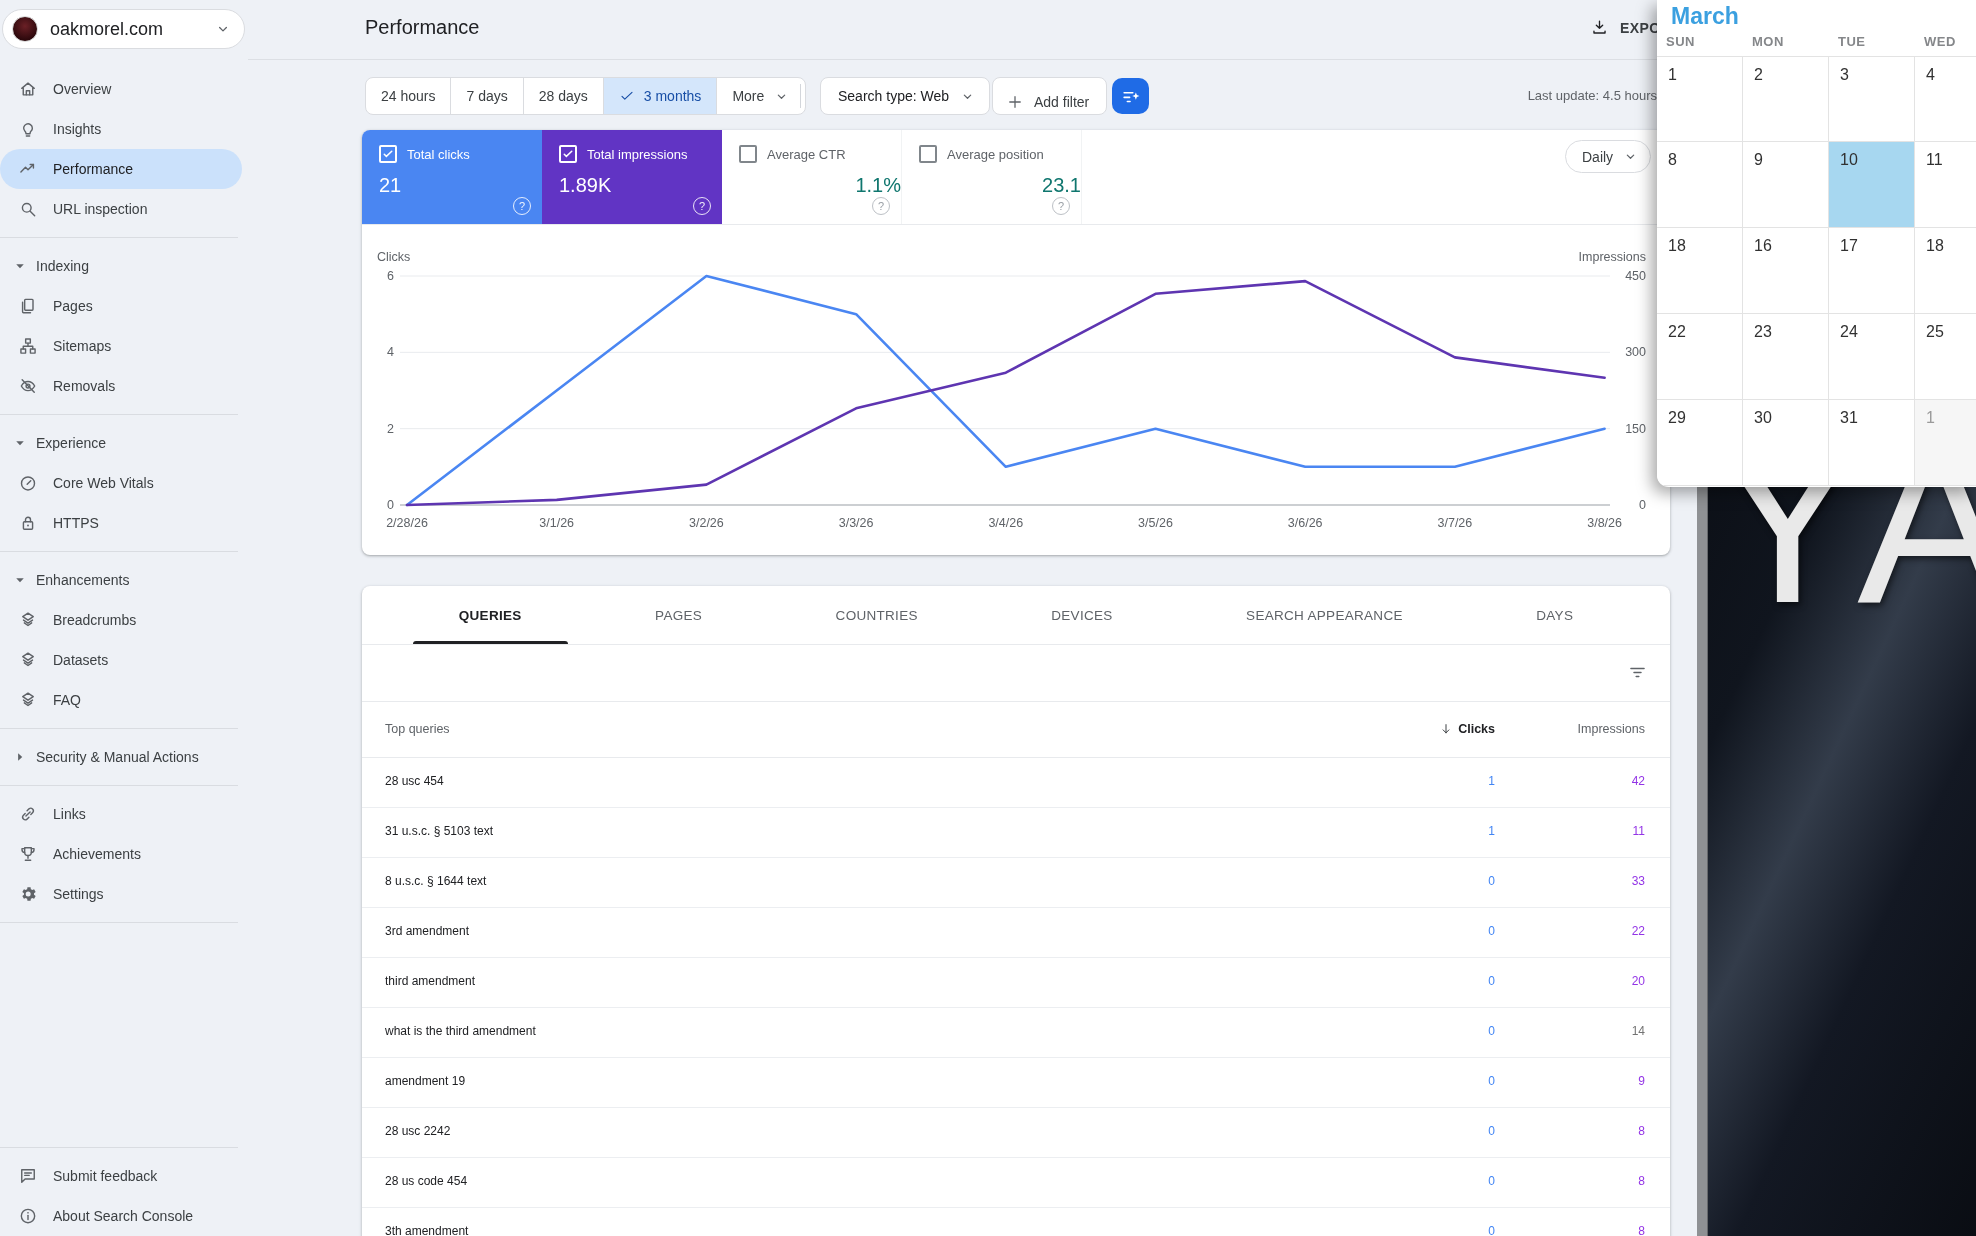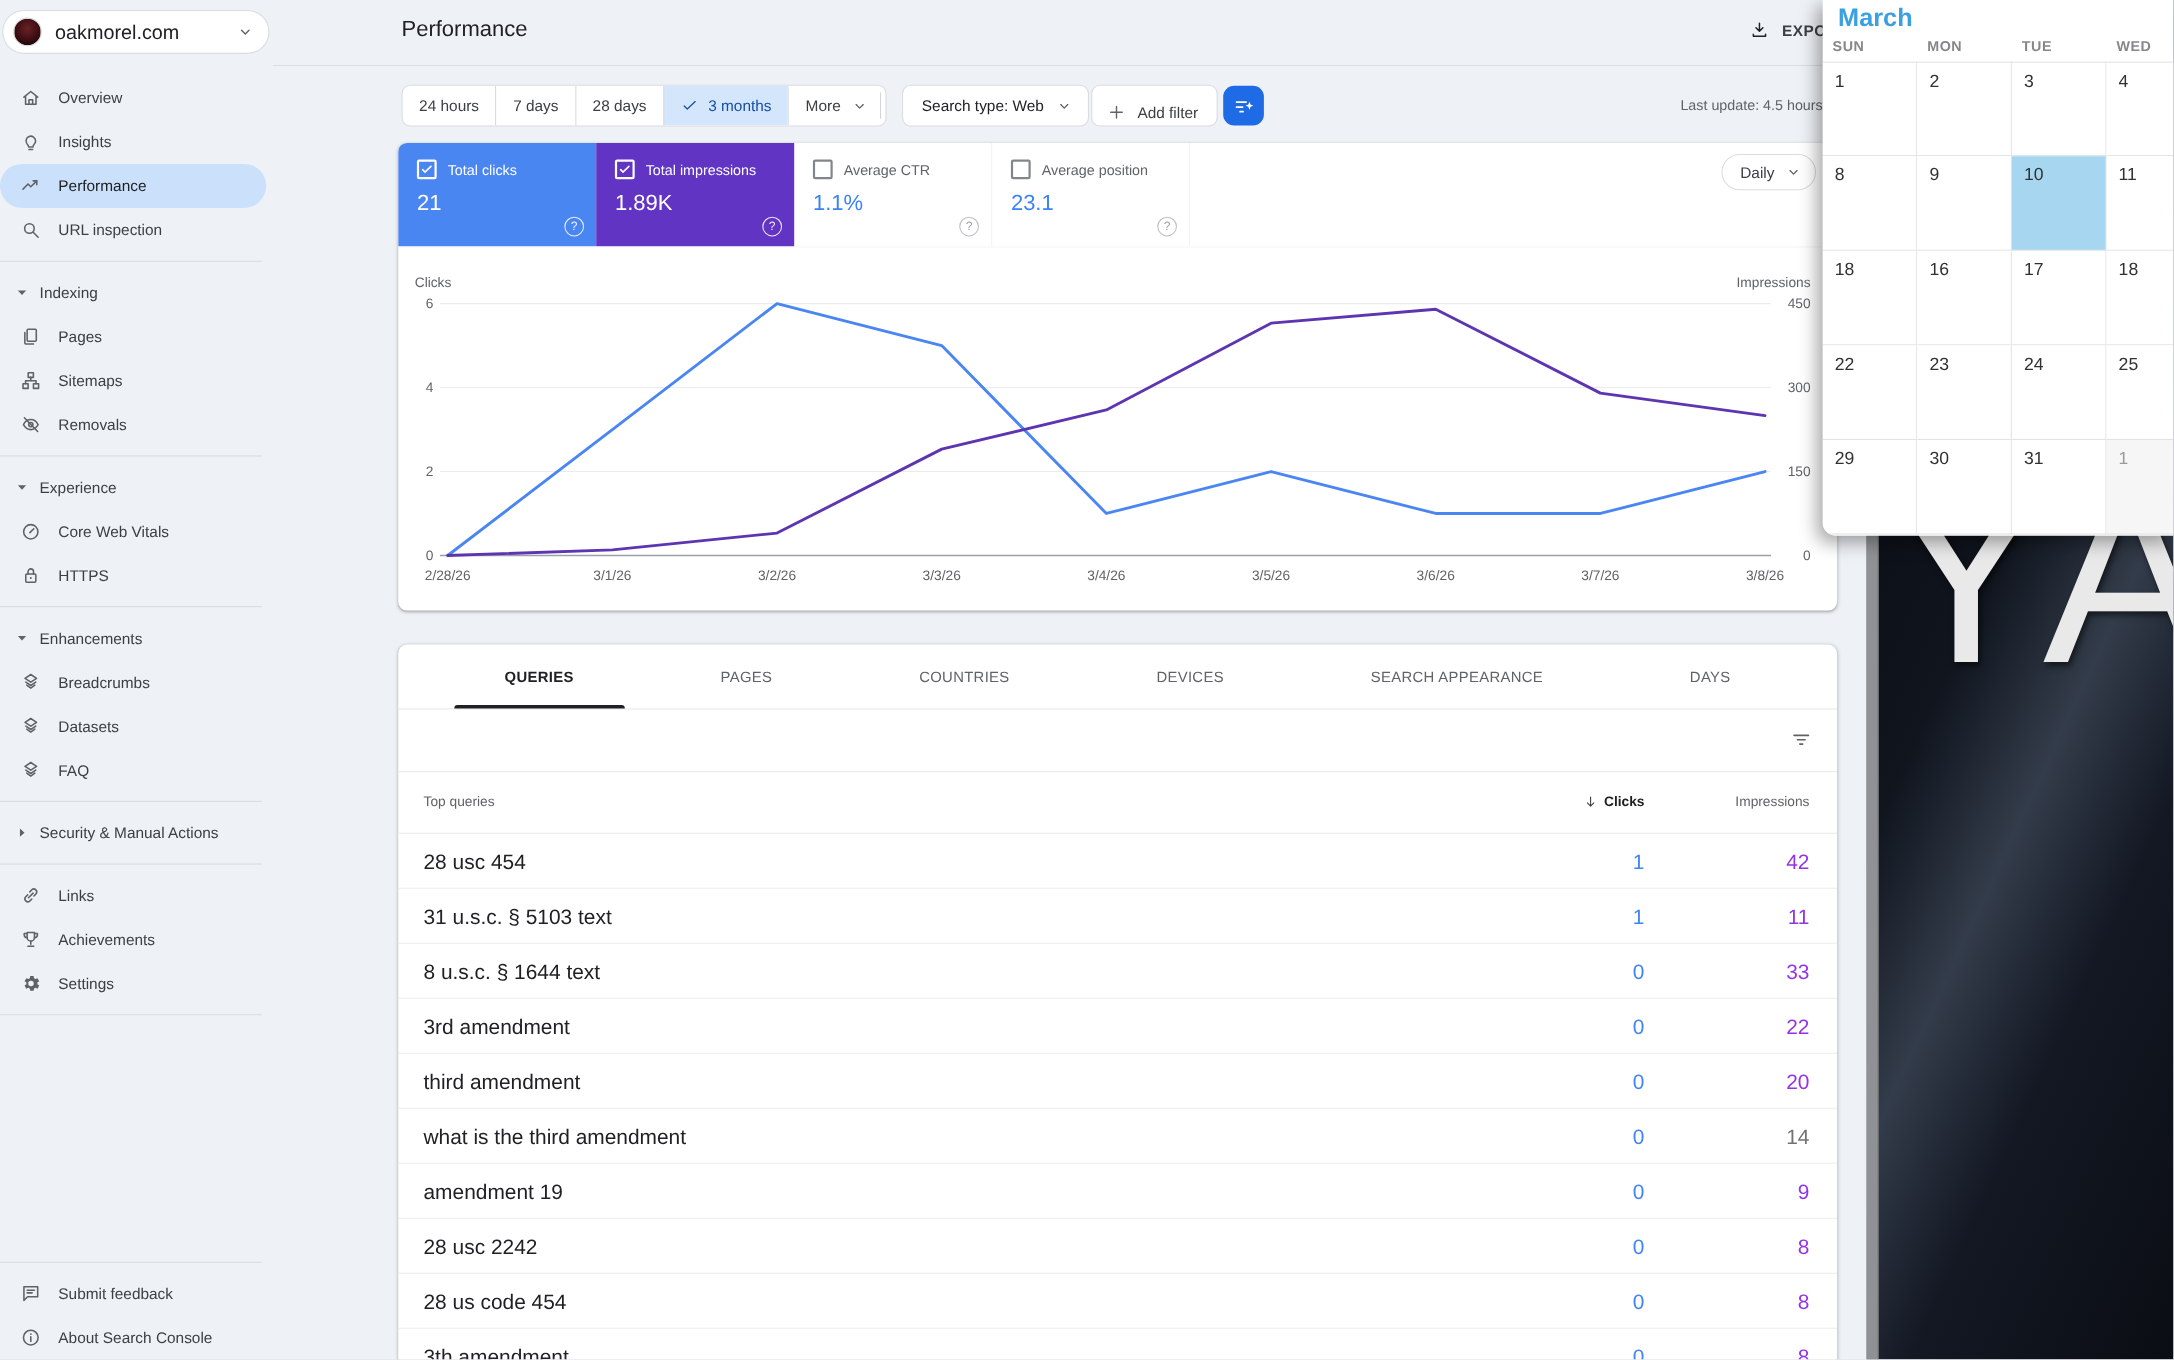--- a/index.html
+++ b/index.html
@@ -57,21 +57,21 @@
          border-radius:8px 0 0 0;overflow:hidden;}
   .tile{width:180px;height:94px;position:relative;box-sizing:border-box;padding:15px 0 0 17px;cursor:pointer;flex:none;}
   .tile.plain{border-right:1px solid #f1f3f4;}
   .tile-top{display:flex;align-items:center;gap:10px;}
   .cb{width:14px;height:14px;border:2px solid #fff;border-radius:2px;display:flex;align-items:center;justify-content:center;flex:none;}
   .cb svg{width:12px;height:12px;}
   .tile.plain .cb{border-color:#80868b;}
   .tile-label{font-size:13px;color:#fff;white-space:nowrap;}
   .tile.plain .tile-label{color:#5f6368;}
   .tile-value{margin-top:11px;font-size:20px;color:#fff;}
-  .tile.plain .tile-value{color:#3b82f6;}
+  .tile.plain .tile-value{color:#0f766e;text-align:right;}
   .qmark{position:absolute;right:11px;bottom:9px;width:16px;height:16px;border-radius:50%;
          border:1.5px solid rgba(255,255,255,.85);color:rgba(255,255,255,.9);font-size:11px;
          display:flex;align-items:center;justify-content:center;cursor:pointer;}
   .tile.plain .qmark{border-color:#bdc1c6;color:#9aa0a6;}
   .daily{position:absolute;left:1203px;top:10px;height:33px;border:1px solid #dadce0;border-radius:17px;
          background:#fff;display:flex;align-items:center;gap:9px;padding:0 11px 0 16px;font-size:14px;
          color:#3c4043;cursor:pointer;box-sizing:border-box;}
   .daily .cv{width:17px;height:17px;color:#5f6368;}
   #chart{position:absolute;left:0;top:0;width:1308px;height:425px;pointer-events:none;}
   
@@ -80,21 +80,21 @@
        padding:0 46px;position:relative;cursor:pointer;white-space:nowrap;}
   .tab.active{color:#202124;font-weight:bold;}
   .tab.active::after{content:"";position:absolute;left:0;right:0;bottom:0;height:3px;background:#202124;border-radius:3px 3px 0 0;}
   .toolbar{height:56px;border-bottom:1px solid #e8eaed;position:relative;}
   .filter-ic{position:absolute;right:22px;top:17px;width:21px;height:21px;color:#5f6368;cursor:pointer;}
   .thead{height:55px;position:relative;border-bottom:1px solid #e8eaed;font-size:12.5px;color:#5f6368;}
   .thead .tq{position:absolute;left:23px;top:20px;}
   .thead .hc{position:absolute;right:175px;top:20px;display:flex;gap:5px;align-items:center;color:#202124;font-weight:bold;cursor:pointer;}
   .thead .hc .ic{width:14px;height:14px;color:#3c4043;}
   .thead .hi{position:absolute;right:25px;top:20px;cursor:pointer;}
-  .trow{height:49px;position:relative;border-bottom:1px solid #eceef1;font-size:19px;cursor:pointer;text-align:right;}
+  .trow{height:49px;position:relative;border-bottom:1px solid #eceef1;font-size:12px;cursor:pointer;text-align:right;}
   .trow .q{position:absolute;left:23px;top:16px;color:#202124;}
   .trow .vc{position:absolute;right:175px;top:16px;}
   .trow .vi{position:absolute;right:25px;top:16px;}
   
   .darkwin{position:absolute;left:1697px;top:0;width:279px;height:1236px;z-index:5;
            background:linear-gradient(115deg,#0a0d13 18%,#10151e 42%,#333c4a 57%,#131823 72%,#0a0d13 100%);}
   .scrollstrip{position:absolute;left:0;top:0;width:11px;height:100%;background:#8f9194;border-right:1px solid #66686b;box-sizing:border-box;}
   .bigletters{position:absolute;left:14px;top:408px;font-size:230px;color:#e9e9e9;letter-spacing:10px;
               font-family:"Liberation Sans",sans-serif;line-height:1;text-shadow:2px 3px 6px rgba(0,0,0,.55);}
   

